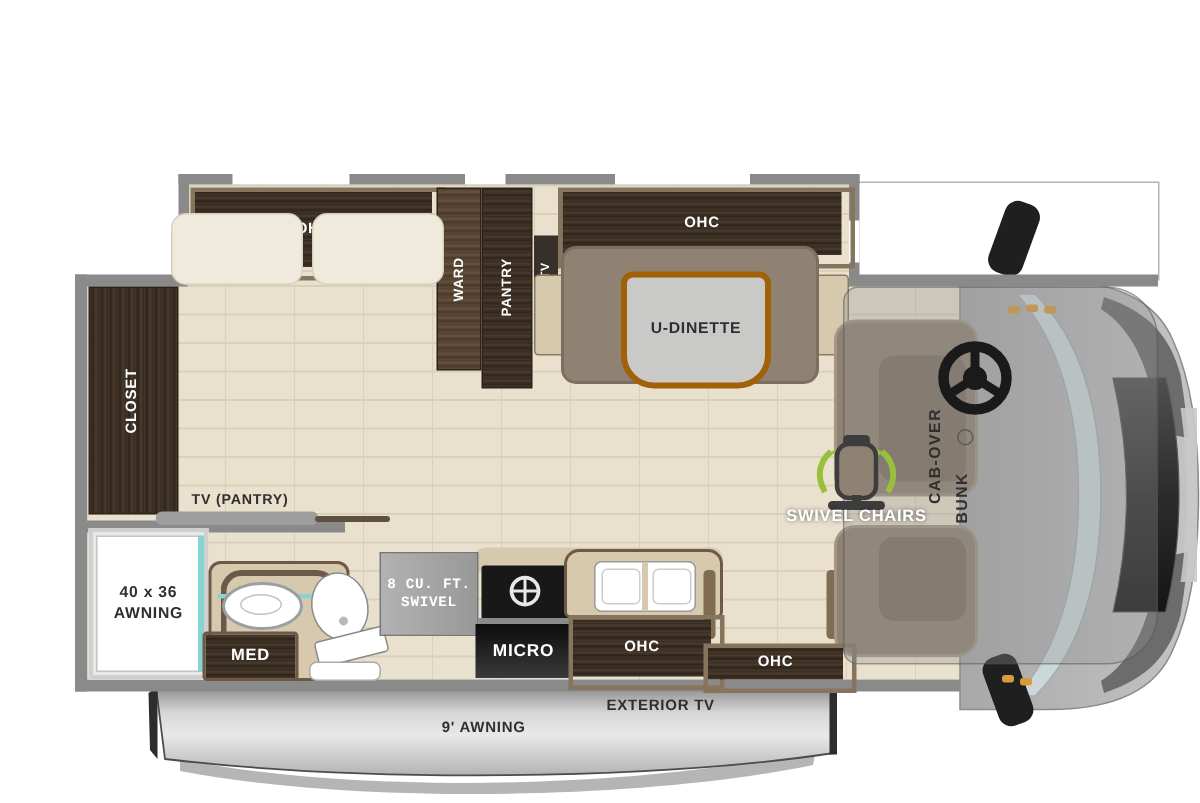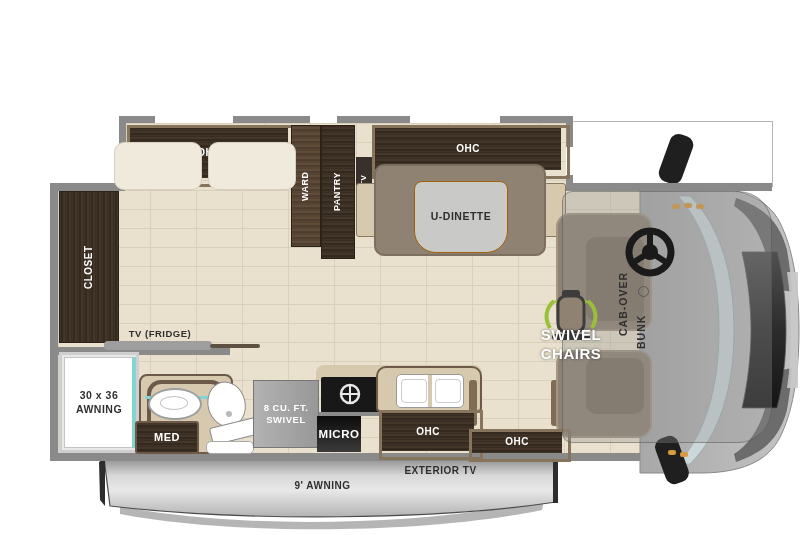--- a/index.html
+++ b/index.html
@@ -114,35 +114,35 @@
     <div class="abs lbl" style="left:0;top:0;width:186px;height:42px;font-size:10px;">OHC</div>
   </div>
 
   <div class="abs" style="left:114px;top:142px;width:182px;height:48px;z-index:6;">
     <div class="abs" style="left:0;top:0;width:86px;height:46px;background:#efeadb;border:1px solid #d6d0bd;border-radius:10px;"></div>
     <div class="abs" style="left:94px;top:0;width:86px;height:46px;background:#efeadb;border:1px solid #d6d0bd;border-radius:10px;"></div>
   </div>
   <div class="abs wood-v" style="left:59px;top:191px;width:60px;height:152px;border:1px solid #2c2218;box-sizing:border-box;z-index:6;">
     <div class="lbl vtext" style="width:100%;height:100%;font-size:10px;">CLOSET</div>
   </div>
-  <div class="abs lbl dk" style="left:105px;top:328px;width:110px;height:12px;font-size:9.5px;z-index:6;">TV (FRIDGE)</div>
+  <div class="abs lbl dk" style="left:105px;top:328px;width:110px;height:12px;font-size:9.5px;z-index:6;">TV (PANTRY)</div>
   <div class="abs" style="left:104px;top:341px;width:108px;height:9px;background:#9e9e9e;border-radius:4px;z-index:6;"></div>
   <div class="abs" style="left:210px;top:344px;width:50px;height:4px;background:#5e5142;border-radius:2px;z-index:6;"></div>
 
   <div class="abs tan" style="left:356px;top:183px;width:20px;height:52px;border:1px solid #8a7a62;border-radius:3px;z-index:6;"></div>
   <div class="abs tan" style="left:544px;top:183px;width:20px;height:52px;border:1px solid #8a7a62;border-radius:3px;z-index:6;"></div>
   <div class="abs taupe" style="left:374px;top:164px;width:172px;height:92px;border:2px solid #7c6f5f;border-radius:10px;box-sizing:border-box;z-index:6;"></div>
-  <div class="abs" style="left:414px;top:181px;width:92px;height:70px;background:#c9c9c7;border:1px solid #a16207;border-radius:8px 8px 22px 22px;z-index:7;">
+  <div class="abs" style="left:414px;top:181px;width:92px;height:70px;background:#c9c9c7;border:4px solid #a16207;border-radius:8px 8px 22px 22px;z-index:7;">
     <div class="lbl dk" style="width:100%;height:100%;font-size:10.5px;">U-DINETTE</div>
   </div>
 
   <div class="abs" style="left:59px;top:352px;width:80px;height:101px;background:#fff;border:3px solid #cfcfcf;box-sizing:border-box;box-shadow:inset 0 0 0 2px #e8e8e8, inset 0 0 0 3px #c4c4c4;z-index:6;">
     <div class="abs" style="right:0;top:2px;width:4px;height:91px;background:#86d4d2;"></div>
     <div class="lbl dk" style="width:100%;height:100%;flex-direction:column;font-size:10.5px;">
-      <span>30 x 36</span>
+      <span>40 x 36</span>
       <span>AWNING</span>
     </div>
   </div>
   <div class="abs tan" style="left:139px;top:374px;width:94px;height:80px;border:2px solid #6d5948;border-radius:8px 8px 2px 2px;box-sizing:border-box;z-index:6;">
     <div class="abs" style="left:6px;top:4px;width:70px;height:38px;border:4px solid #6d5948;border-bottom:none;border-radius:14px 14px 0 0;"></div>
     <div class="abs" style="left:4px;top:20px;width:82px;height:3px;background:#86d4d2;"></div>
     <div class="abs" style="left:7px;top:12px;width:50px;height:28px;background:#fff;border:2px solid #9aa0a0;border-radius:50%;">
       <div class="abs" style="left:10px;top:6px;width:26px;height:12px;border:1.5px solid #c0c4c4;border-radius:50%;"></div>
     </div>
   </div>
@@ -150,35 +150,35 @@
     <div class="lbl" style="width:100%;height:100%;font-size:11px;">MED</div>
   </div>
   <div class="abs" style="left:202px;top:381px;width:54px;height:66px;transform:rotate(-14deg);z-index:6;">
     <div class="abs" style="left:8px;top:0;width:36px;height:44px;background:#fff;border:1.5px solid #8a8a8a;border-radius:50%;"></div>
     <div class="abs" style="left:4px;top:42px;width:46px;height:16px;background:#fff;border:1.5px solid #8a8a8a;border-radius:3px;"></div>
     <div class="abs" style="left:24px;top:30px;width:6px;height:6px;background:#b9b9b9;border-radius:50%;"></div>
   </div>
   <div class="abs" style="left:206px;top:441px;width:46px;height:11px;background:#fff;border:1px solid #aaa;border-radius:5px;z-index:6;"></div>
 
   <div class="abs tan" style="left:316px;top:365px;width:166px;height:16px;border-radius:8px 8px 0 0;z-index:5;"></div>
-  <div class="abs" style="left:253px;top:380px;width:66px;height:68px;background:linear-gradient(90deg,#b2b2b2,#989898);border:1px solid #777;box-sizing:border-box;z-index:6;">
+  <div class="abs" style="left:253px;top:368px;width:66px;height:56px;background:linear-gradient(90deg,#b2b2b2,#989898);border:1px solid #777;box-sizing:border-box;z-index:6;font-family:Liberation Mono, monospace;">
     <div class="lbl" style="width:100%;height:100%;flex-direction:column;font-size:9.5px;">
       <span>8 CU. FT.</span>
       <span>SWIVEL</span>
     </div>
   </div>
   <div class="abs" style="left:321px;top:377px;width:58px;height:36px;background:#181818;border-radius:2px;z-index:6;">
     <svg width="58" height="36" viewBox="0 0 58 36">
       <circle cx="29" cy="17" r="9" fill="none" stroke="#e8e8e8" stroke-width="2.5"></circle>
       <line x1="29" y1="8" x2="29" y2="26" stroke="#e8e8e8" stroke-width="2"></line>
       <line x1="20" y1="17" x2="38" y2="17" stroke="#e8e8e8" stroke-width="2"></line>
     </svg>
   </div>
   <div class="abs" style="left:319px;top:412px;width:62px;height:4px;background:#8a8a8a;z-index:6;"></div>
-  <div class="abs" style="left:317px;top:416px;width:44px;height:36px;background:linear-gradient(180deg,#0c0c0c,#3a3a3a);z-index:6;">
+  <div class="abs" style="left:317px;top:416px;width:64px;height:36px;background:linear-gradient(180deg,#0c0c0c,#3a3a3a);z-index:6;">
     <div class="lbl" style="width:100%;height:100%;font-size:11.5px;">MICRO</div>
   </div>
   <div class="abs tan" style="left:376px;top:366px;width:106px;height:46px;border:2px solid #6d5948;border-radius:10px 10px 4px 4px;box-sizing:border-box;z-index:6;">
     <div class="abs" style="left:18px;top:6px;width:66px;height:32px;background:#fff;border:1.5px solid #999;border-radius:5px;">
       <div class="abs" style="left:31px;top:0;width:4px;height:100%;background:#d6c9ae;"></div>
       <div class="abs" style="left:4px;top:4px;width:24px;height:22px;border:1px solid #ccc;border-radius:4px;"></div>
       <div class="abs" style="left:38px;top:4px;width:24px;height:22px;border:1px solid #ccc;border-radius:4px;"></div>
     </div>
   </div>
   <div class="abs frame" style="left:379px;top:410px;width:98px;height:44px;z-index:7;">
@@ -217,16 +217,16 @@
   <svg class="abs" style="left:542px;top:288px;z-index:10;" width="58" height="54" viewBox="0 0 58 54">
     <path d="M8,40 C2,30 4,20 12,13" stroke="#9abf3a" stroke-width="4" fill="none"></path>
     <path d="M12,13 l9,-4 l-4,10 z" fill="#9abf3a"></path>
     <path d="M50,40 C56,30 54,20 46,13" stroke="#9abf3a" stroke-width="4" fill="none"></path>
     <path d="M46,13 l-9,-4 l4,10 z" fill="#9abf3a"></path>
     <rect x="20" y="2" width="18" height="8" rx="3" fill="#3d3d3d"></rect>
     <rect x="16" y="8" width="26" height="36" rx="8" fill="#8f8273" stroke="#3d3d3d" stroke-width="3"></rect>
     <rect x="26" y="42" width="6" height="5" fill="#3d3d3d"></rect>
     <rect x="10" y="46" width="38" height="6" rx="3" fill="#3d3d3d"></rect>
   </svg>
-  <div class="abs lbl" style="left:513px;top:338px;width:116px;height:14px;font-size:15px;text-shadow:0 0 3px rgba(0,0,0,0.55);z-index:10;">SWIVEL CHAIRS</div>
+  <div class="abs lbl" style="left:513px;top:338px;width:116px;height:14px;font-size:11px;text-shadow:0 0 3px rgba(0,0,0,0.55);z-index:10;">SWIVEL CHAIRS</div>
 
 
 </div>
 
 </body></html>

